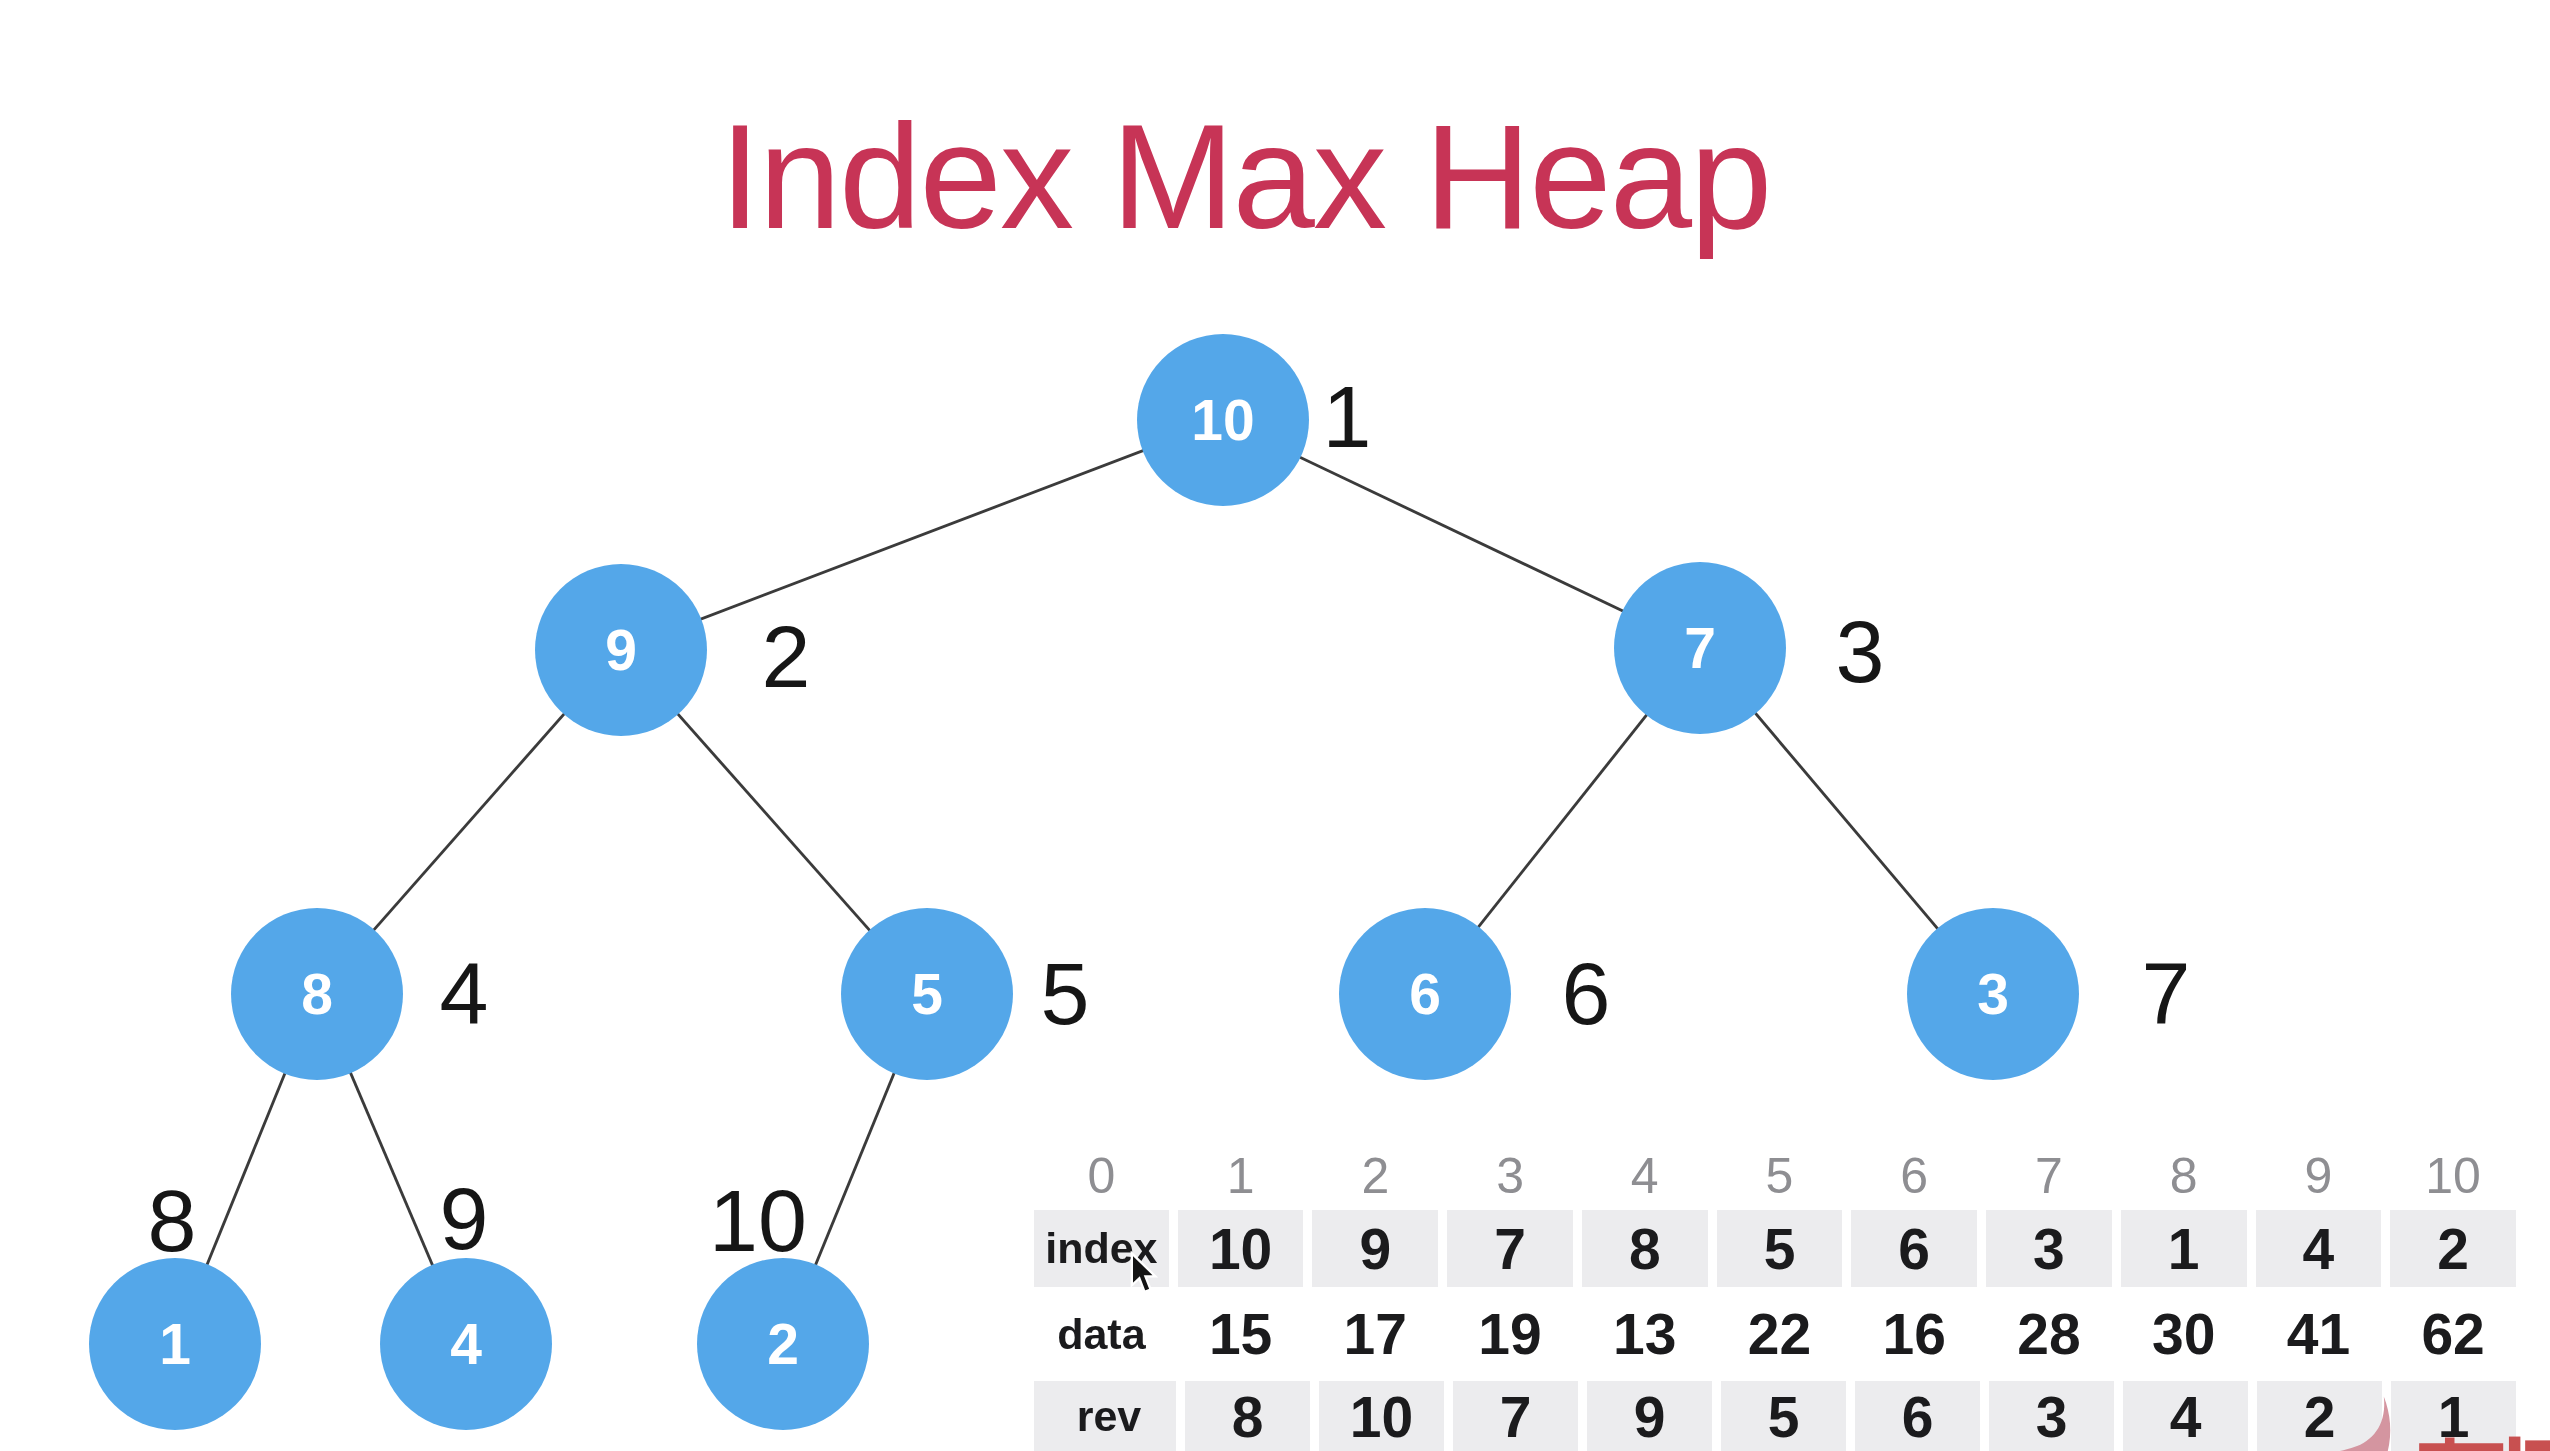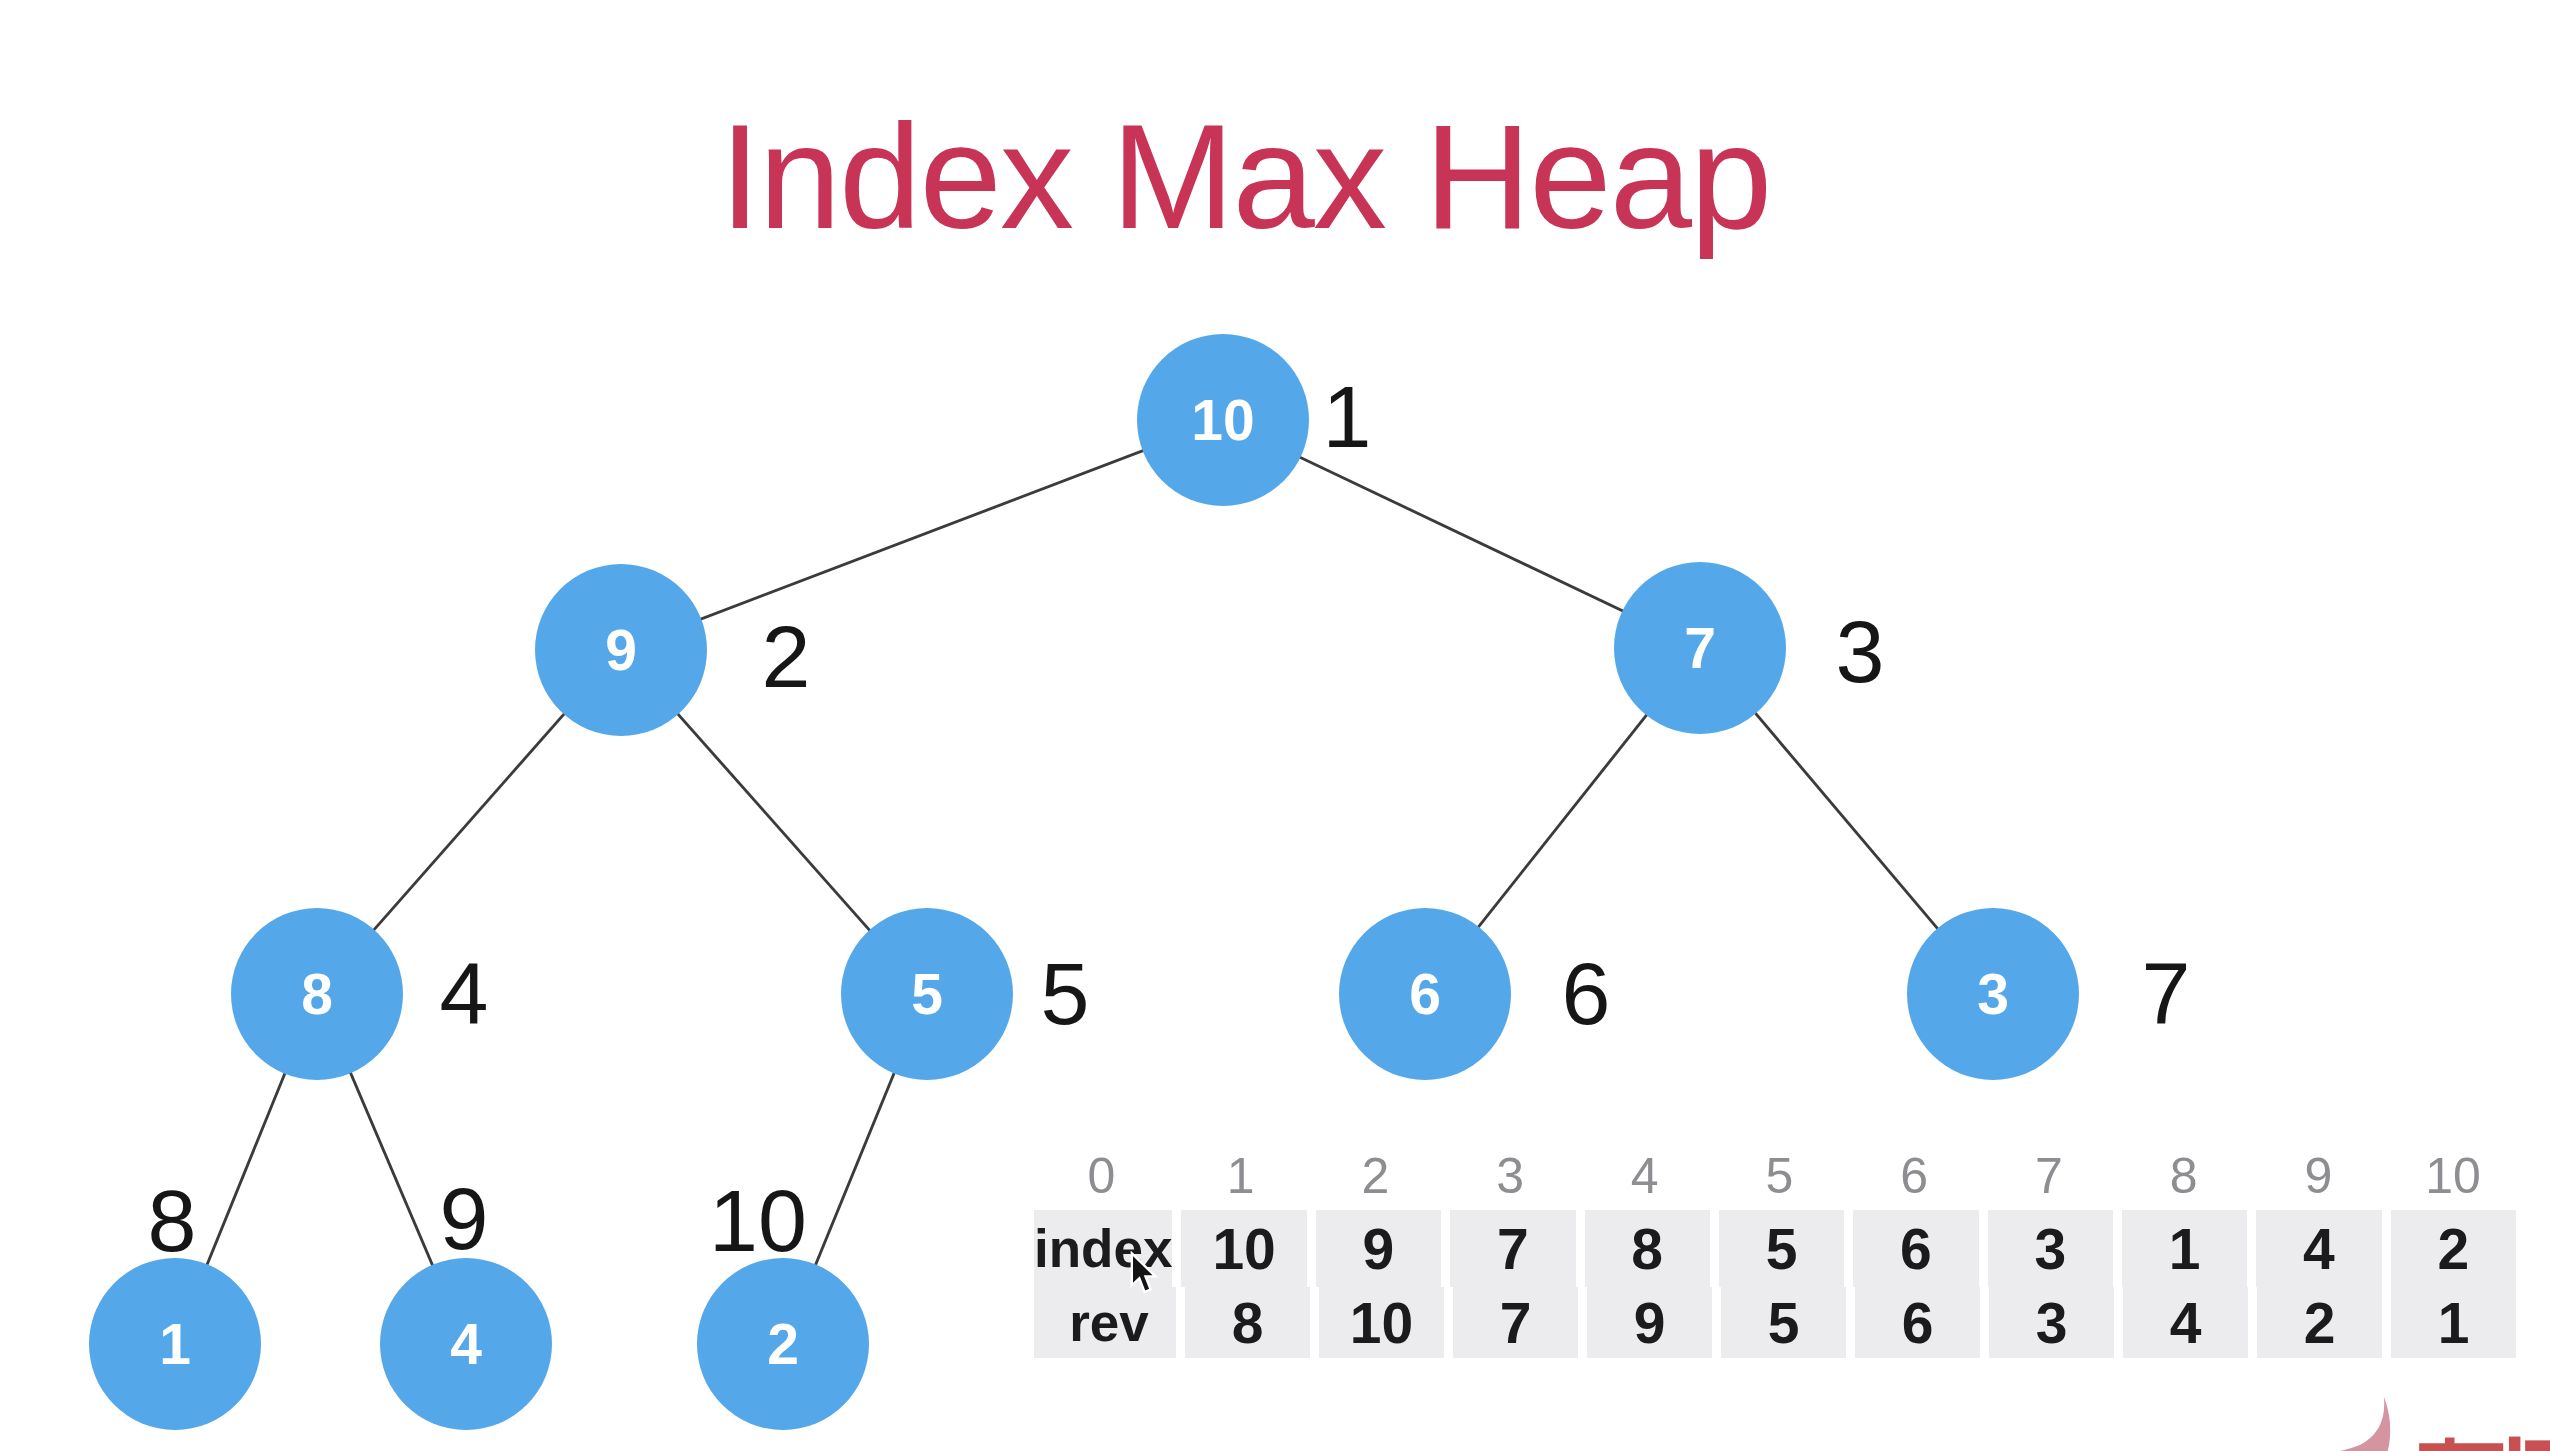--- a/index.html
+++ b/index.html
@@ -34,21 +34,21 @@
   .heap-table{position:absolute;left:1034px;top:1141px;width:1482px;}
   .trow{display:grid;grid-template-columns:repeat(11,1fr);}
   .trow > div{box-sizing:border-box;display:flex;align-items:center;justify-content:center;}
   .trow > div + div{border-left:9.6px solid #ffffff;}
   .trow.hdr{height:69px;}
   .trow.hdr > div{font-size:50px;color:#8E8E92;}
   .trow.r-index{height:77px;background:#ECECEE;}
   .trow.r-data{height:94px;background:#ffffff;}
   .trow.r-rev{height:71px;background:#ECECEE;padding-left:8px;}
   .cell{font-size:57px;font-weight:bold;color:#1B1B1D;}
-  .rowlabel{font-size:53px;font-weight:bold;color:#1B1B1D;position:relative;}
+  .rowlabel{font-size:43px;font-weight:bold;color:#1B1B1D;position:relative;}
 
   
   .cursor{position:absolute;left:1129px;top:1251px;}
   .watermark{position:absolute;left:0;top:0;}
 </style>
 </head>
 <body>
 
 <div class="stage">
 
@@ -130,20 +130,33 @@
       <div class="cell">9</div>
       <div class="cell">7</div>
       <div class="cell">8</div>
       <div class="cell">5</div>
       <div class="cell">6</div>
       <div class="cell">3</div>
       <div class="cell">1</div>
       <div class="cell">4</div>
       <div class="cell">2</div>
     </div>
+    <div class="trow r-data">
+      <div class="rowlabel">data</div>
+      <div class="cell">15</div>
+      <div class="cell">17</div>
+      <div class="cell">19</div>
+      <div class="cell">13</div>
+      <div class="cell">22</div>
+      <div class="cell">16</div>
+      <div class="cell">28</div>
+      <div class="cell">30</div>
+      <div class="cell">41</div>
+      <div class="cell">62</div>
+    </div>
     <div class="trow r-rev">
       <div class="rowlabel">rev</div>
       <div class="cell">8</div>
       <div class="cell">10</div>
       <div class="cell">7</div>
       <div class="cell">9</div>
       <div class="cell">5</div>
       <div class="cell">6</div>
       <div class="cell">3</div>
       <div class="cell">4</div>

